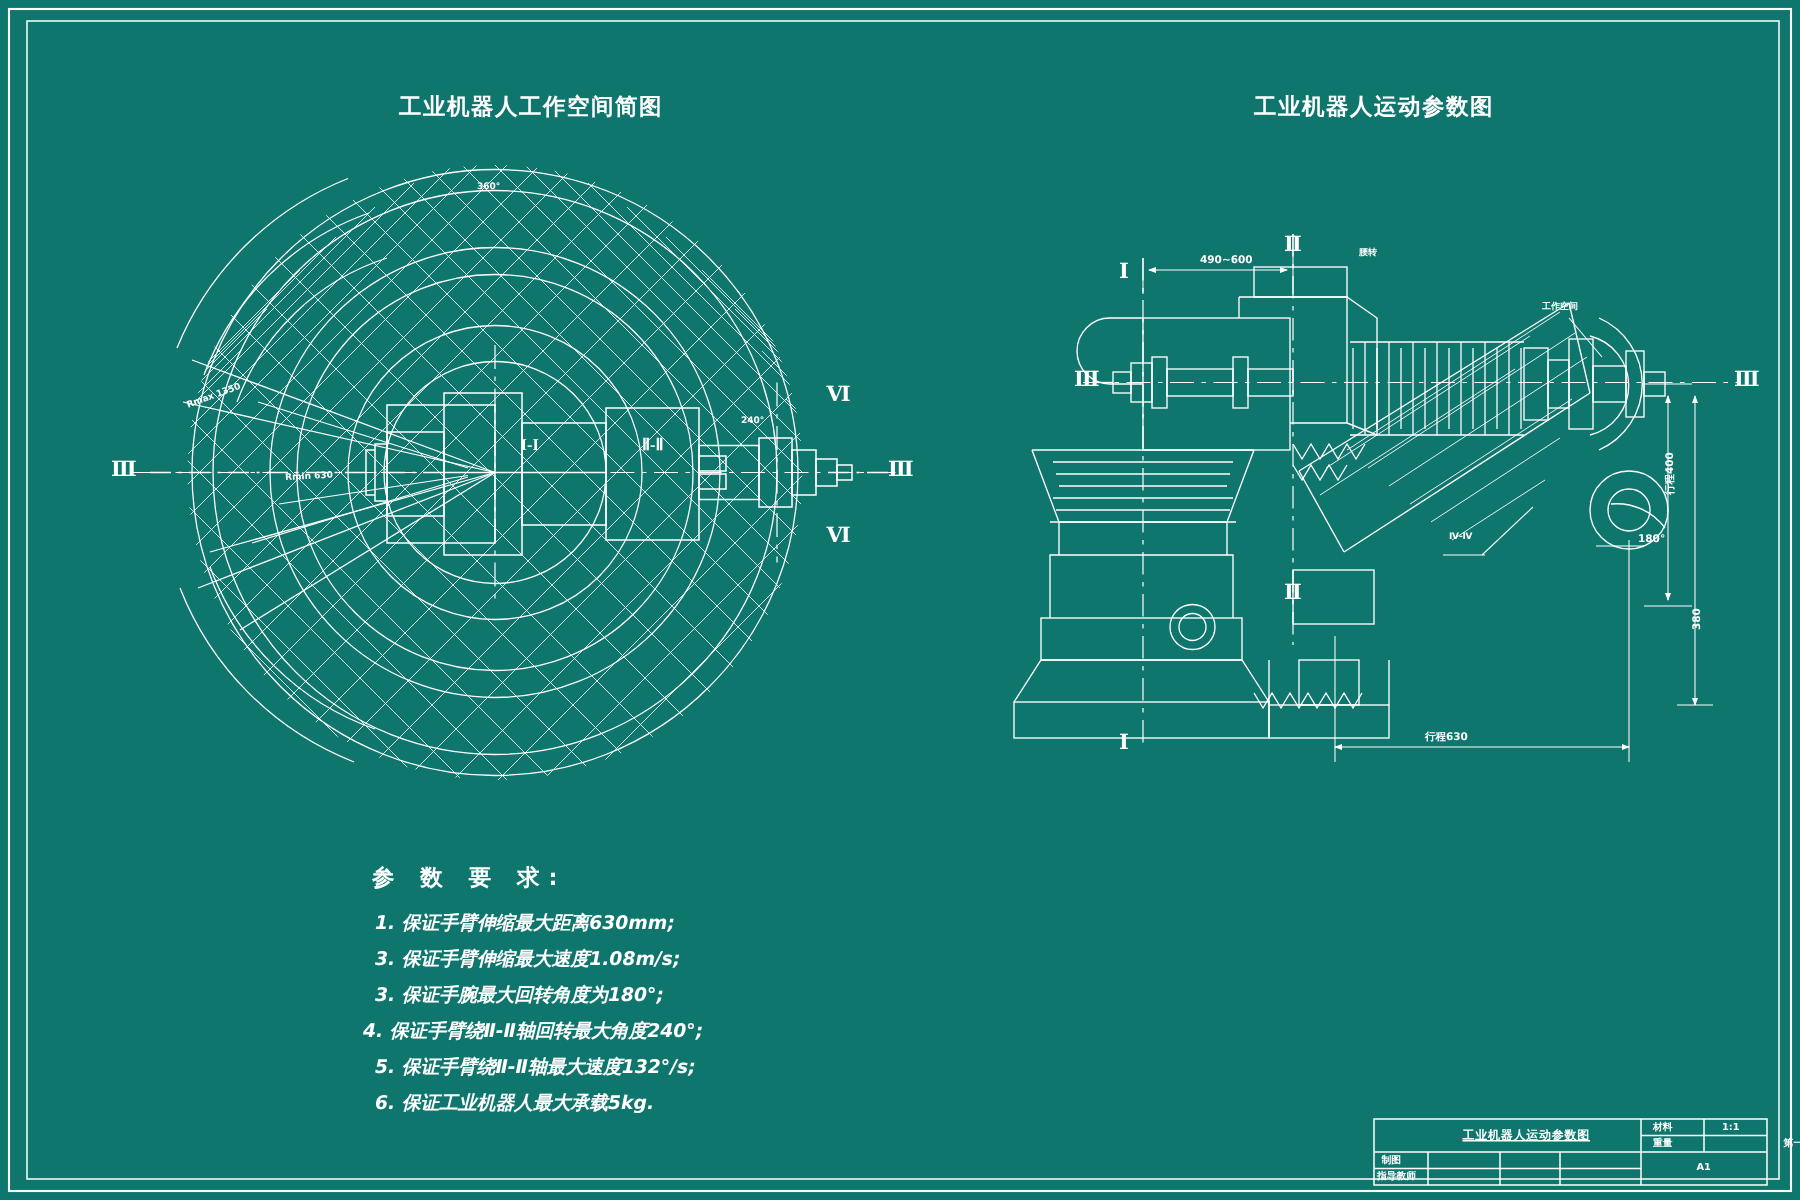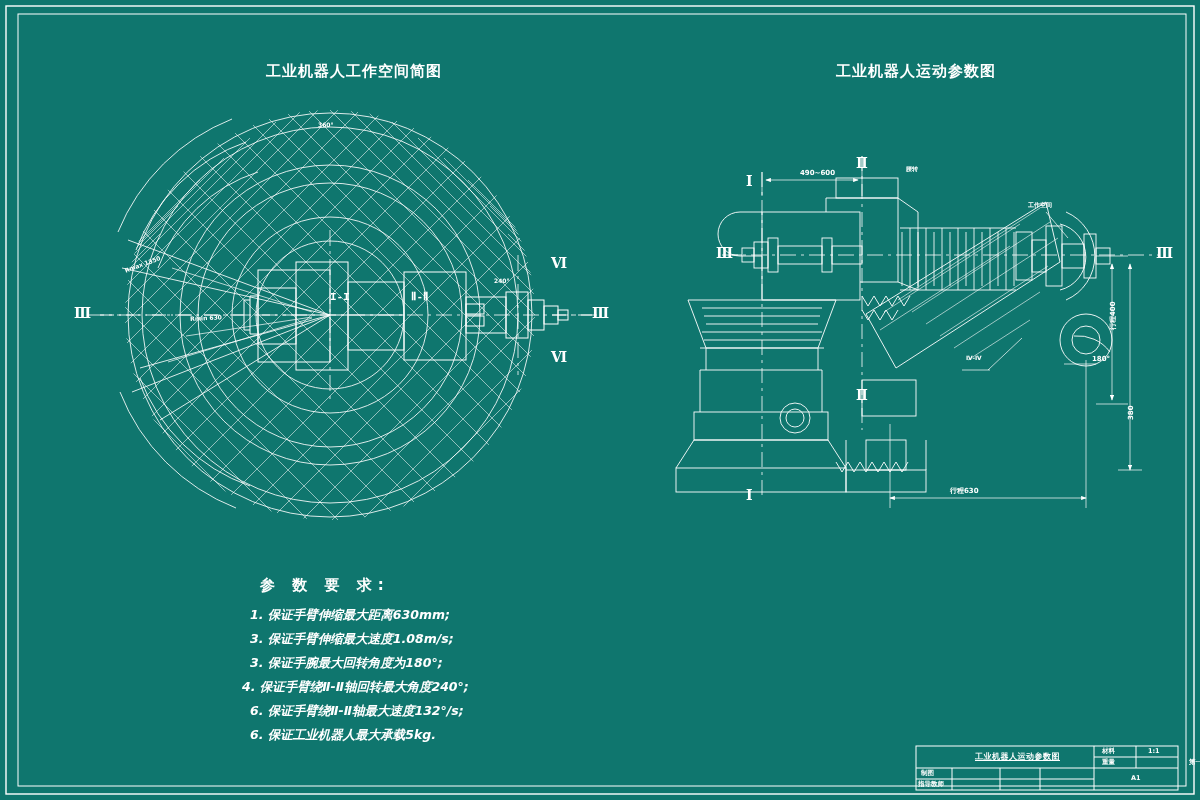--- a/index.html
+++ b/index.html
@@ -48,21 +48,22 @@
     font-style: italic;
   }
   .secmark {
     font-size: 14px;
     font-weight: bold;
     font-family: "DejaVu Serif", serif;
   }
   .secmark-sm {
     font-size: 11px;
     font-weight: bold;
-    font-family: Liberation Mono, monospace;
+    font-family: Liberation Serif, serif;
+    margin-left: 17px;
   }
   .dimtext {
     font-size: 7px;
     font-weight: bold;
   }
   .dimtext-v {
     font-size: 7px;
     font-weight: bold;
     transform-origin: 0 0;
     transform: rotate(-90deg);
@@ -460,26 +461,26 @@
   <div class="lbl secmark" style="left:1156px; top:246px;">Ⅲ</div>
   <div class="lbl tinytext" style="left:966px; top:355px;">Ⅳ-Ⅳ</div>
   <div class="lbl tinytext" style="left:906px; top:166px;">腰转</div>
   <div class="lbl tinytext" style="left:1028px; top:202px;">工作空间</div>
   <div class="lbl dimtext" style="left:800px; top:170px;">490~600</div>
   <div class="lbl dimtext-v" style="left:1110px; top:330px;">行程400</div>
   <div class="lbl dimtext" style="left:950px; top:488px;">行程630</div>
   <div class="lbl dimtext" style="left:1068px; top:356px;margin-left:24px;">180°</div>
   <div class="lbl dimtext-v" style="left:1128px; top:420px;">380</div>
 
-  <div class="lbl param-head" style="left:260px; top:578px;text-align:right;">参 数 要 求:</div>
+  <div class="lbl param-head" style="left:248px; top:578px;text-align:right;">参 数 要 求:</div>
   <div class="lbl param-item" style="left:250px; top:609px;">1. 保证手臂伸缩最大距离630mm;</div>
   <div class="lbl param-item" style="left:250px; top:633px;">3. 保证手臂伸缩最大速度1.08m/s;</div>
   <div class="lbl param-item" style="left:250px; top:657px;">3. 保证手腕最大回转角度为180°;</div>
   <div class="lbl param-item" style="left:242px; top:681px;">4. 保证手臂绕Ⅱ-Ⅱ轴回转最大角度240°;</div>
-  <div class="lbl param-item" style="left:250px; top:705px;">6. 保证手臂绕Ⅱ-Ⅱ轴最大速度132°/s;</div>
+  <div class="lbl param-item" style="left:250px; top:705px;">5. 保证手臂绕Ⅱ-Ⅱ轴最大速度132°/s;</div>
   <div class="lbl param-item" style="left:250px; top:729px;">6. 保证工业机器人最大承载5kg.</div>
 
   <div class="lbl tb-title" style="left:975px; top:753px;">工业机器人运动参数图</div>
   <div class="lbl tb-text" style="left:1102px; top:748px;">材料</div>
   <div class="lbl tb-text" style="left:1148px; top:748px;">1:1</div>
   <div class="lbl tb-text" style="left:1102px; top:759px;">重量</div>
   <div class="lbl tb-text" style="left:1142px; top:759px;padding-left:47px;">第一页</div>
   <div class="lbl tb-text" style="left:921px; top:770px;text-align:center;">制图</div>
   <div class="lbl tb-text" style="left:918px; top:781px;">指导教师</div>
   <div class="lbl tb-text" style="left:1131px; top:775px;">A1</div>

